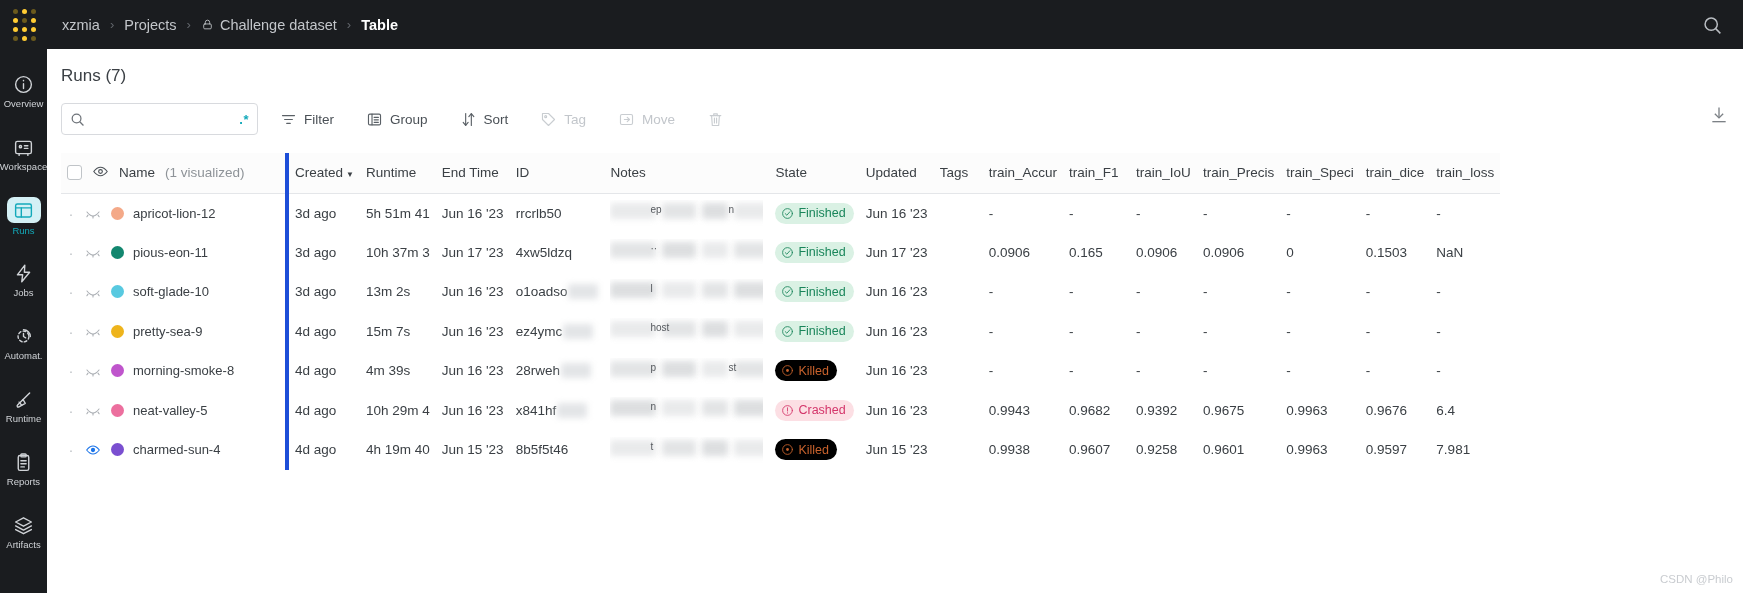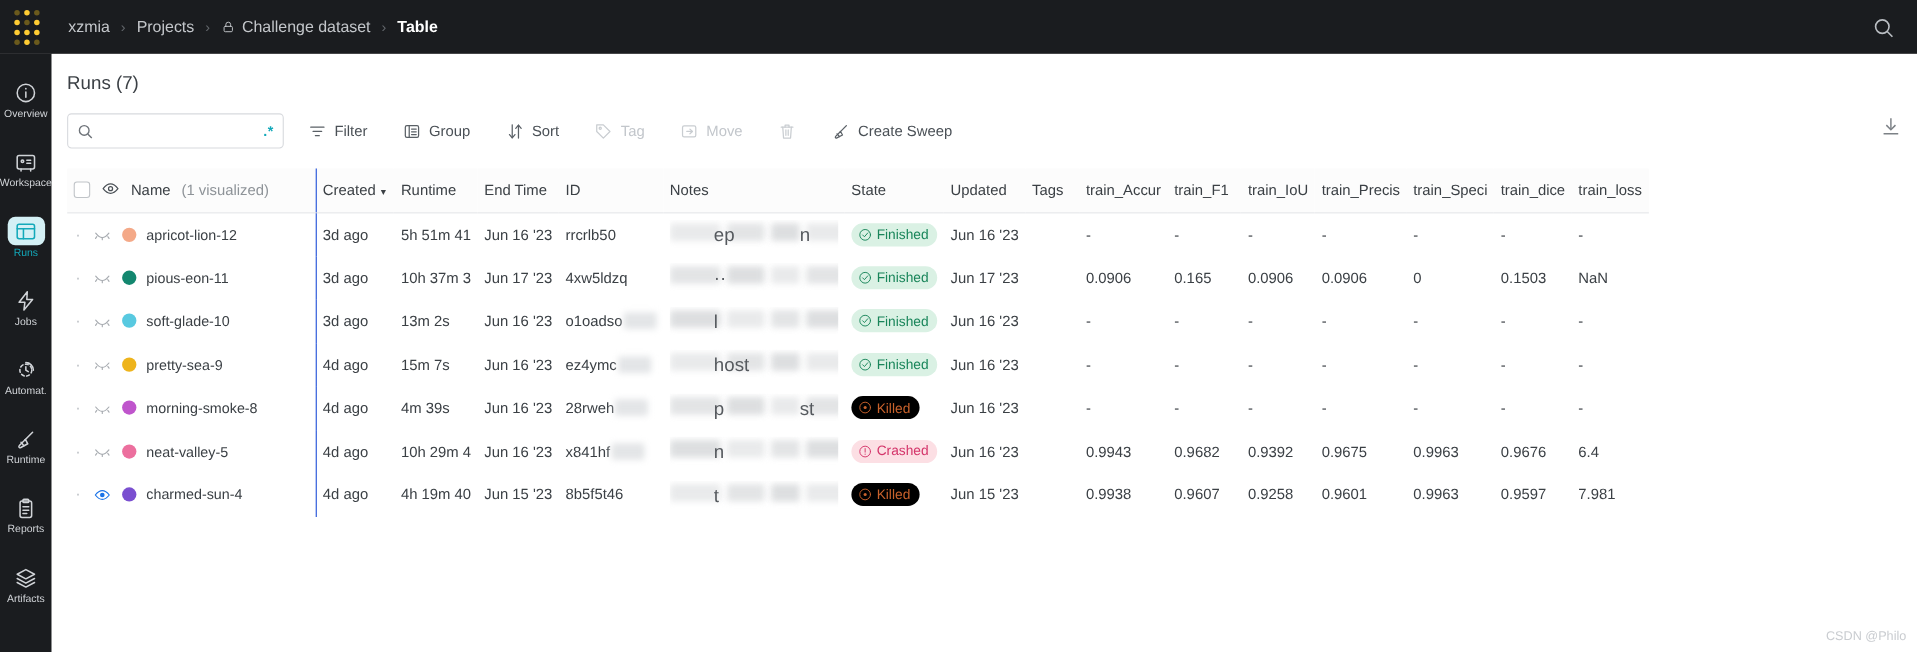--- a/index.html
+++ b/index.html
@@ -78,21 +78,21 @@
   table.runs th {
     font-size: 13.5px; font-weight: 400; color: #3b4045; text-align: left;
     height: 40px; vertical-align: middle; background: #fcfcfc;
     border-bottom: 1px solid #e4e6e9; padding: 0 6px; white-space: nowrap;
     overflow: hidden;
   }
   table.runs td {
     font-size: 13.5px; color: #3b4045; height: 39.5px; vertical-align: middle;
     padding: 0 6px; white-space: nowrap; overflow: hidden;
   }
-  th.c-name, td.c-name { width: 226px; border-right: 1px solid #1d4ed8; padding-left: 4px; }
+  th.c-name, td.c-name { width: 226px; border-right: 4px solid #1d4ed8; padding-left: 4px; }
   th.c-created, td.c-created { width: 67px; }
   th.c-runtime, td.c-runtime { width: 72px; }
   th.c-end, td.c-end { width: 70px; }
   th.c-id, td.c-id { width: 72px; }
   th.c-notes, td.c-notes { width: 165px; }
   th.c-state, td.c-state { width: 67px; }
   th.c-updated, td.c-updated { width: 74px; }
   th.c-tags, td.c-tags { width: 49px; }
   th.c-metric, td.c-metric { width: 67px; }
 
@@ -113,21 +113,21 @@
     display: inline-flex; align-items: center; gap: 4px; height: 21px;
     padding: 0 8px 0 6px; border-radius: 11px; font-size: 12.5px; white-space: nowrap;
   }
   .badge.finished { background: #daf1e4; color: #19855a; }
   .badge.killed   { background: #000000; color: #c9622c; }
   .badge.crashed  { background: #fcdfe4; color: #d4356a; }
 
   .blurnote { position: relative; height: 26px; width: 100%; overflow: hidden; }
   .blurnote .bseg { position: absolute; top: 3px; height: 16px; border-radius: 2px;
                     background: #d7d9db; filter: blur(3px); opacity: .85; }
-  .blurnote .btxt { position: absolute; top: 4px; font-size: 17px; color: #55595e;
+  .blurnote .btxt { position: absolute; top: 4px; font-size: 10px; color: #55595e;
                     filter: blur(0.4px); }
   .blurid { display: inline-block; width: 30px; height: 15px; vertical-align: -3px;
             background: #e3e5e7; filter: blur(3px); border-radius: 2px; margin-left: 1px; }
 
   .watermark { position: absolute; right: 10px; bottom: 8px; font-size: 11.5px; color: #c9ccd0; }
 </style>
 </head>
 <body>
 
 <div id="app">
@@ -328,30 +328,20 @@
             <span class="ti">
               <svg viewBox="0 0 24 24" width="17" height="17" fill="none" stroke="#c9cdd1" stroke-width="1.6" stroke-linecap="round" stroke-linejoin="round">
                 <polyline points="4.5,6.5 19.5,6.5"></polyline>
                 <path d="M6.5 6.5 L7.5 20.5 L16.5 20.5 L17.5 6.5"></path>
                 <path d="M9.5 6.5 L9.5 4 L14.5 4 L14.5 6.5"></path>
                 <line x1="10.5" y1="10" x2="10.5" y2="17"></line>
                 <line x1="13.5" y1="10" x2="13.5" y2="17"></line>
               </svg>
             </span>
           </div>
-          <div class="tbtn">
-            <span class="ti">
-              <svg viewBox="0 0 24 24" width="17" height="17" fill="none" stroke="#5a6066" stroke-width="1.6" stroke-linecap="round" stroke-linejoin="round">
-                <line x1="19" y1="4.5" x2="11" y2="12.5"></line>
-                <path d="M11.5 12 L5.5 18 C4 19.5 5 21.2 6.8 20.3 L14 16.5 Z"></path>
-                <line x1="7" y1="15" x2="10" y2="18.5"></line>
-              </svg>
-            </span>
-            <span>Create Sweep</span>
-          </div>
         </div>
     </div>
 
     <div class="download-btn">
       <svg width="20" height="20" viewBox="0 0 24 24" fill="none" stroke="#7c8186" stroke-width="1.6">
         <line x1="12" y1="3" x2="12" y2="15"></line>
         <polyline points="7,10.5 12,15.5 17,10.5"></polyline>
         <line x1="4" y1="20" x2="20" y2="20"></line>
       </svg>
     </div>

